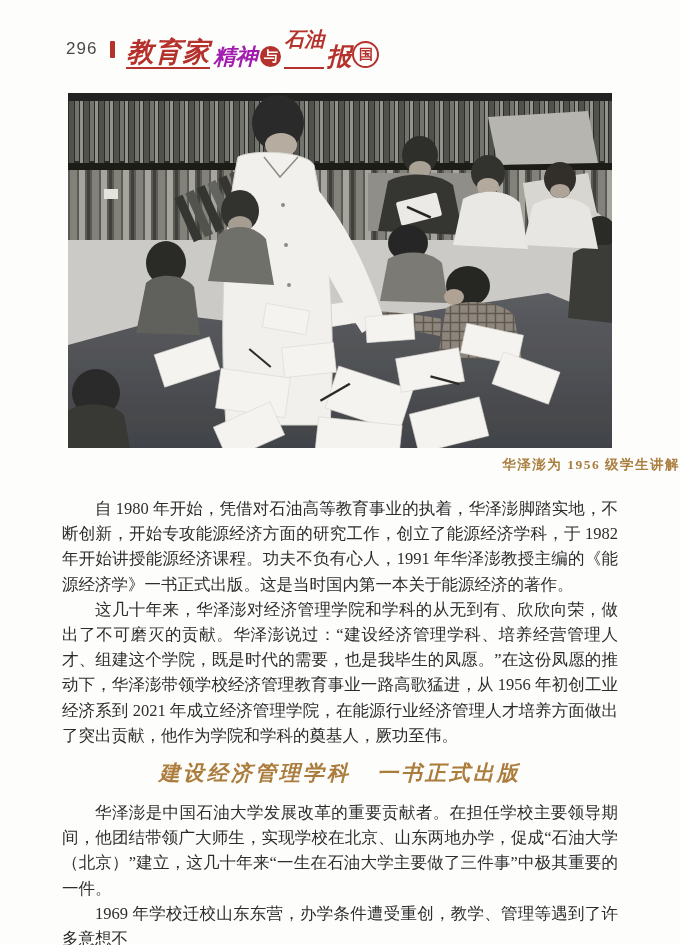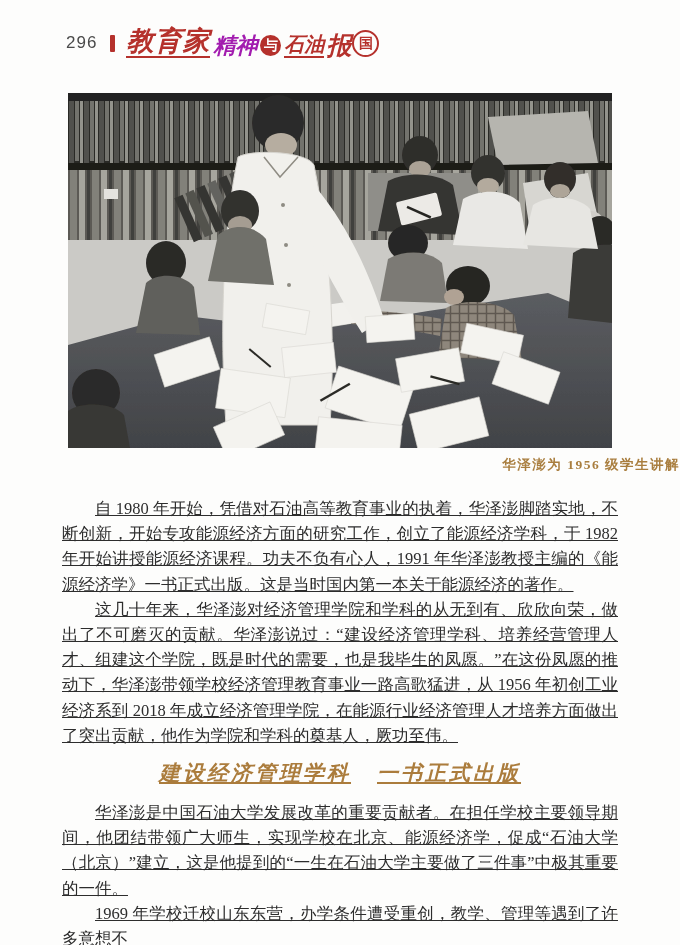--- a/index.html
+++ b/index.html
@@ -6,21 +6,21 @@
   body {
     width:680px; height:945px;
     background:#fdfdfc;
     font-family:"Liberation Serif","DejaVu Serif",serif;
     position:relative; overflow:hidden;
   }
   .page { position:absolute; inset:0; background:#fdfdfc; }
 
   
   .header {
-    position:absolute; top:28px; left:66px;
+    position:absolute; top:34px; left:66px;
     display:flex; align-items:center; height:30px;
   }
   .page-num {
     font-family:"Liberation Sans","DejaVu Sans",sans-serif;
     font-size:17px; color:#4a4a4a; letter-spacing:1px;
   }
   .red-bar { width:5px; height:17px; background:#b5312c; margin:0 11px 0 13px; border-radius:1px; }
   .brand { display:flex; align-items:flex-end; line-height:1; }
   .brand-jyj {
     font-size:27px; font-weight:bold; color:#b5312c;
@@ -28,21 +28,21 @@
     font-style:italic; letter-spacing:1px;
   }
   .brand-js { font-size:22px; font-weight:bold; color:#a21caf; margin:0 2px 1px 3px; font-style:italic; }
   .brand-yu {
     width:21px; height:21px; border-radius:50%; background:#b5312c;
     color:#fff; font-size:14px; display:flex; align-items:center; justify-content:center;
     margin:0 3px 2px 1px; font-weight:bold;
   }
   .brand-sy {
     font-size:20px; font-weight:bold; color:#b5312c;
-    border-bottom:2px solid #b5312c; padding-bottom:2px; margin-bottom:0px; font-style:italic;
+    border-bottom:2px solid #b5312c; padding-bottom:18px; margin-bottom:0px; font-style:italic;
   }
   .brand-bao { font-size:25px; font-weight:bold; color:#b5312c; font-style:italic; margin:0 1px 0 2px; }
   .brand-guo {
     width:23px; height:23px; border:2px solid #b5312c; border-radius:50%;
     color:#b5312c; font-size:14px; font-weight:bold;
     display:flex; align-items:center; justify-content:center; margin-bottom:1px;
   }
 
   
   .photo-wrap {
@@ -56,21 +56,21 @@
     text-align:right; color:#a97e3f; font-size:13.5px; letter-spacing:1.5px;
     font-weight:bold;
   }
 
   
   .body-text {
     position:absolute; left:62px; top:496px; width:556px;
     font-size:16.5px; line-height:25.2px; color:#2d2d2d;
     text-align:justify;
   }
-  .body-text p { margin:0; text-indent:2em;text-decoration:underline; }
+  .body-text p { margin:0; text-indent:2em; }
 
   .section-heading {
     text-align:center; text-indent:0 !important;
     color:#ab7c3c; font-size:21px; font-weight:bold;
     letter-spacing:3px; font-style:italic;
     margin:11px 0 13px 0 !important; line-height:28px;
   }
   .section-heading .gap { display:inline-block; width:26px; }
 </style>
 </head>
@@ -240,19 +240,19 @@
 
         <rect width="544" height="355" fill="#ffffff" opacity="0.04"></rect>
       </g>
     </svg>
   </div>
 
   <div class="caption">华泽澎为 1956 级学生讲解</div>
 
   <div class="body-text">
     <p>自 1980 年开始，凭借对石油高等教育事业的执着，华泽澎脚踏实地，不断创新，开始专攻能源经济方面的研究工作，创立了能源经济学科，于 1982 年开始讲授能源经济课程。功夫不负有心人，1991 年华泽澎教授主编的《能源经济学》一书正式出版。这是当时国内第一本关于能源经济的著作。</p>
-    <p>这几十年来，华泽澎对经济管理学院和学科的从无到有、欣欣向荣，做出了不可磨灭的贡献。华泽澎说过：“建设经济管理学科、培养经营管理人才、组建这个学院，既是时代的需要，也是我毕生的凤愿。”在这份凤愿的推动下，华泽澎带领学校经济管理教育事业一路高歌猛进，从 1956 年初创工业经济系到 2018 年成立经济管理学院，在能源行业经济管理人才培养方面做出了突出贡献，他作为学院和学科的奠基人，厥功至伟。</p>
+    <p>这几十年来，华泽澎对经济管理学院和学科的从无到有、欣欣向荣，做出了不可磨灭的贡献。华泽澎说过：“建设经济管理学科、培养经营管理人才、组建这个学院，既是时代的需要，也是我毕生的凤愿。”在这份凤愿的推动下，华泽澎带领学校经济管理教育事业一路高歌猛进，从 1956 年初创工业经济系到 2021 年成立经济管理学院，在能源行业经济管理人才培养方面做出了突出贡献，他作为学院和学科的奠基人，厥功至伟。</p>
     <p class="section-heading"><span>建设经济管理学科</span><span class="gap"></span><span>一书正式出版</span></p>
-    <p>华泽澎是中国石油大学发展改革的重要贡献者。在担任学校主要领导期间，他团结带领广大师生，实现学校在北京、能源经济学，促成“石油大学（北京）”建立，这是他提到的“一生在石油大学主要做了三件事”中极其重要的一件。</p>
+    <p>华泽澎是中国石油大学发展改革的重要贡献者。在担任学校主要领导期间，他团结带领广大师生，实现学校在北京、山东两地办学，促成“石油大学（北京）”建立，这几十年来“一生在石油大学主要做了三件事”中极其重要的一件。</p>
     <p>1969 年学校迁校山东东营，办学条件遭受重创，教学、管理等遇到了许多意想不</p>
   </div>
 
 </div>
 
 </body></html>

